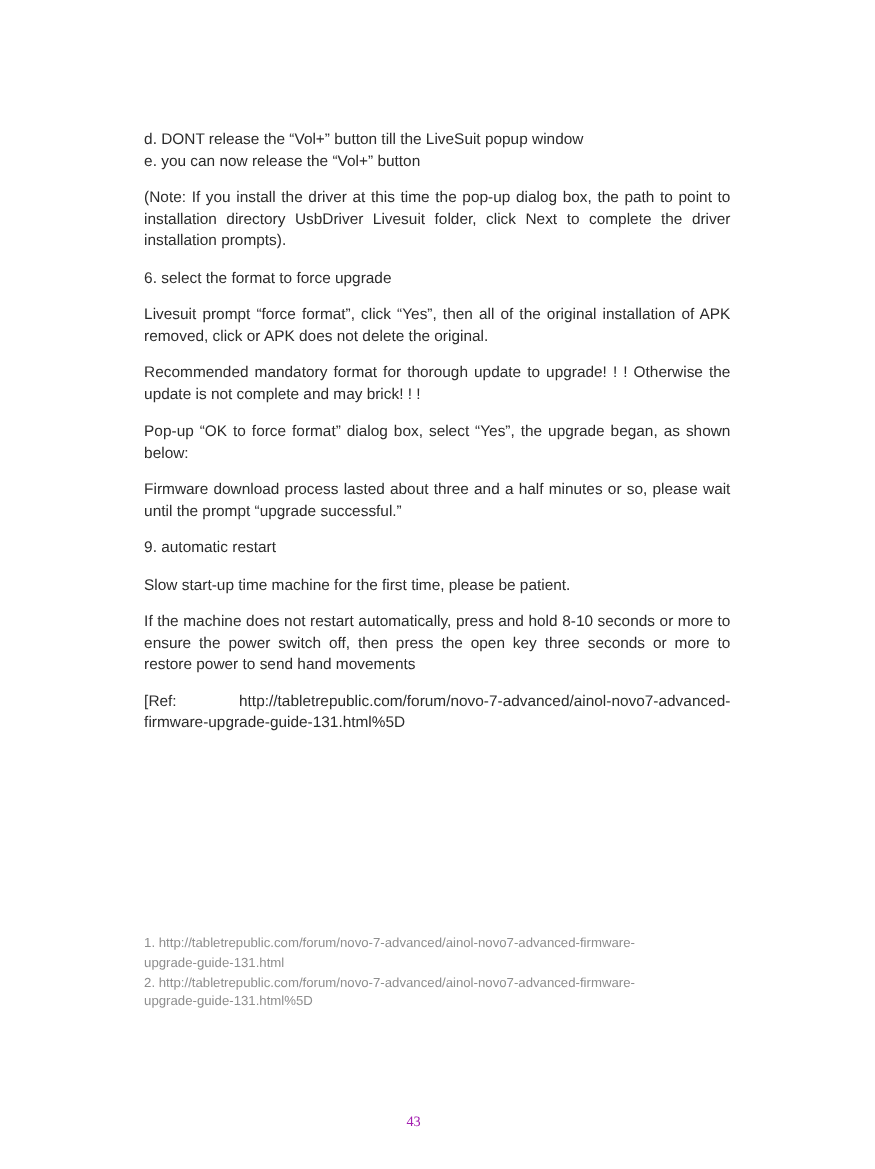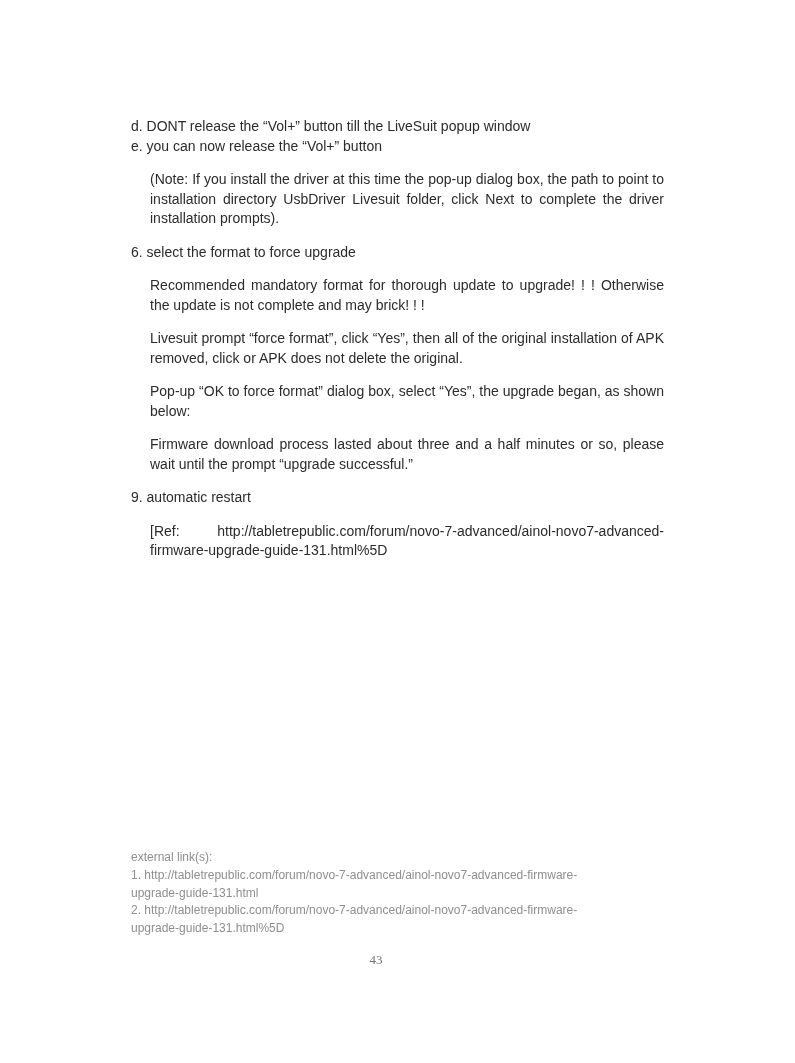--- a/index.html
+++ b/index.html
@@ -16,63 +16,64 @@
     position: absolute;
     left: 131px;
     top: 117px;
     width: 533px;
     color: #2b2b2b;
     font-size: 14px;
     line-height: 19.5px;
   }
   .doc-body p { margin: 0 0 14px 0; }
   .doc-body p.tight { margin-bottom: 0; }
-  .doc-body p.justify { text-align: justify; margin-left: 19px; }
+  .doc-body p.justify { text-align: justify; }
   .doc-body p.ref { overflow-wrap: anywhere; margin-bottom: 0; }
   .ext-links {
     position: absolute;
     left: 131px;
     top: 849px;
     width: 452px;
     color: #8e8e8e;
     font-size: 12px;
     line-height: 17.8px;
   }
   .ext-links .link { overflow-wrap: break-word; }
   .page-footer {
     position: absolute;
     left: 0;
-    top: 952px;
+    top: 1012px;
     width: 100%;
     text-align: center;
     font-family: "Liberation Serif", "DejaVu Serif", serif;
     font-size: 13px;
-    color: #737373;
+    color: #a21caf;
   }
 </style>
 </head>
 <body>
 
 <main class="page">
 
   <section class="doc-body">
     <p class="tight">d. DONT release the “Vol+” button till the LiveSuit popup window</p>
     <p>e. you can now release the “Vol+” button</p>
     <p class="justify">(Note: If you install the driver at this time the pop-up dialog box, the path to point to installation directory UsbDriver Livesuit folder, click Next to complete the driver installation prompts).</p>
     <p>6. select the format to force upgrade</p>
+    <p class="justify">Livesuit prompt “force format”, click “Yes”, then all of the original installation of APK removed, click or APK does not delete the original.</p>
     <p class="justify">Recommended mandatory format for thorough update to upgrade! ! ! Otherwise the update is not complete and may brick! ! !</p>
-    <p class="justify">Livesuit prompt “force format”, click “Yes”, then all of the original installation of APK removed, click or APK does not delete the original.</p>
     <p class="justify">Pop-up “OK to force format” dialog box, select “Yes”, the upgrade began, as shown below:</p>
     <p class="justify">Firmware download process lasted about three and a half minutes or so, please wait until the prompt “upgrade successful.”</p>
     <p>9. automatic restart</p>
+    <p>Slow start-up time machine for the first time, please be patient.</p>
+    <p class="justify">If the machine does not restart automatically, press and hold 8-10 seconds or more to ensure the power switch off, then press the open key three seconds or more to restore power to send hand movements</p>
     <p class="justify ref">[Ref: http://tabletrepublic.com/forum/novo-7-advanced/ainol-novo7-advanced-firmware-upgrade-guide-131.html%5D</p>
   </section>
 
   <aside class="ext-links">
-    <div class="heading">external link(s):</div>
     <div class="link">1. http://tabletrepublic.com/forum/novo-7-advanced/ainol-novo7-advanced-firmware-upgrade-guide-131.html</div>
     <div class="link">2. http://tabletrepublic.com/forum/novo-7-advanced/ainol-novo7-advanced-firmware-upgrade-guide-131.html%5D</div>
   </aside>
 
   <footer class="page-footer">
     <span>43</span>
   </footer>
 
 </main>
 

